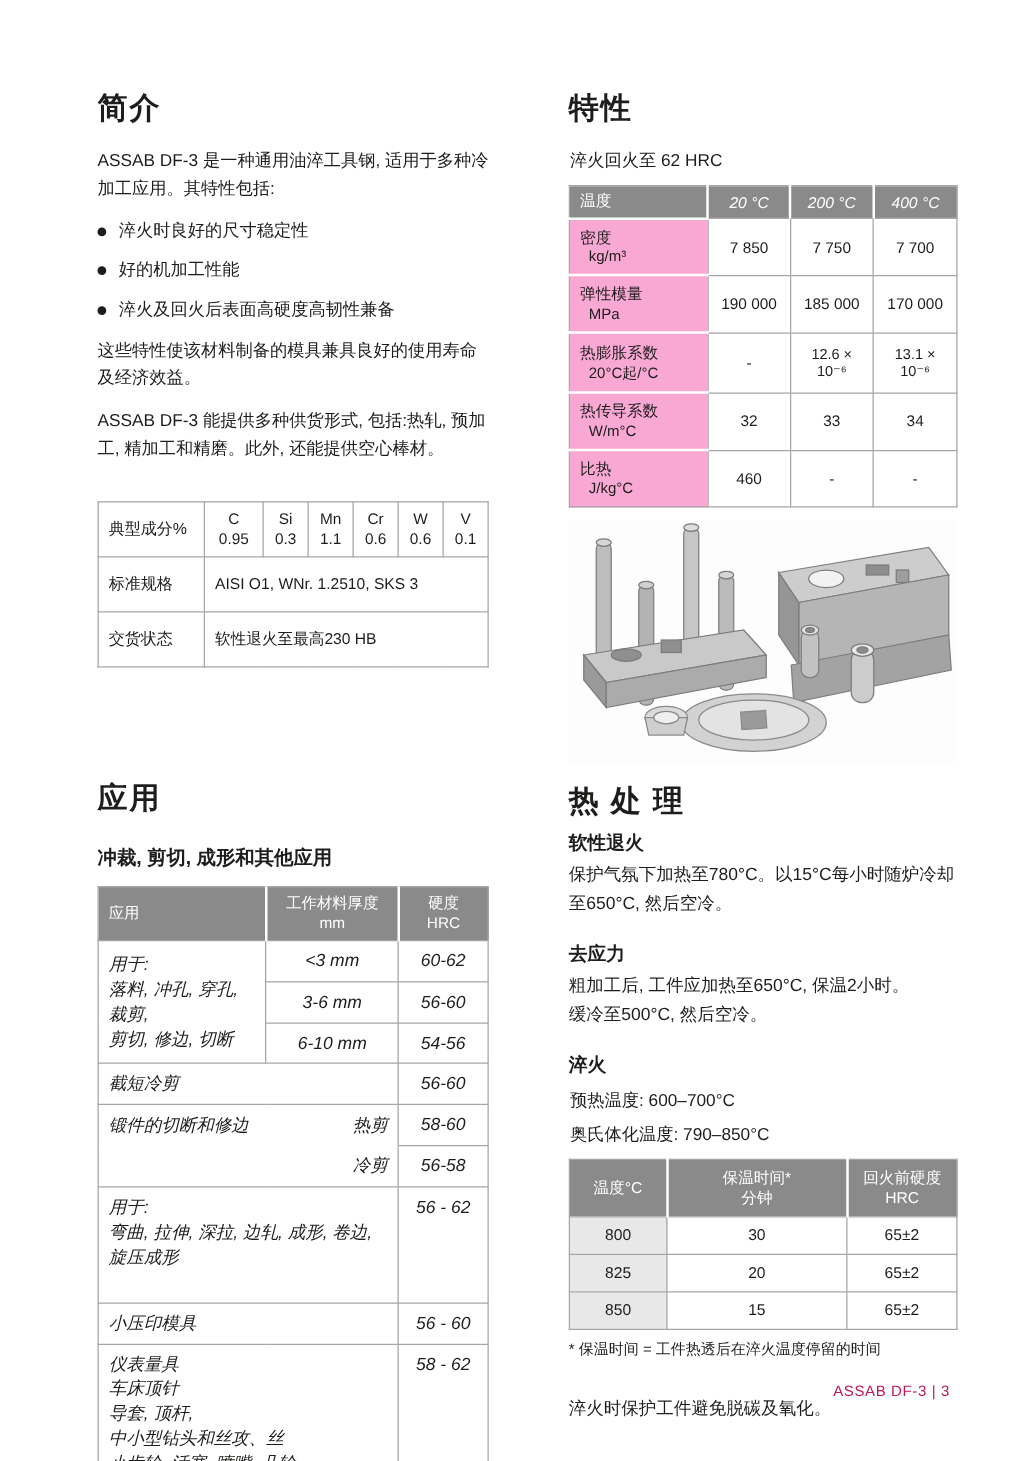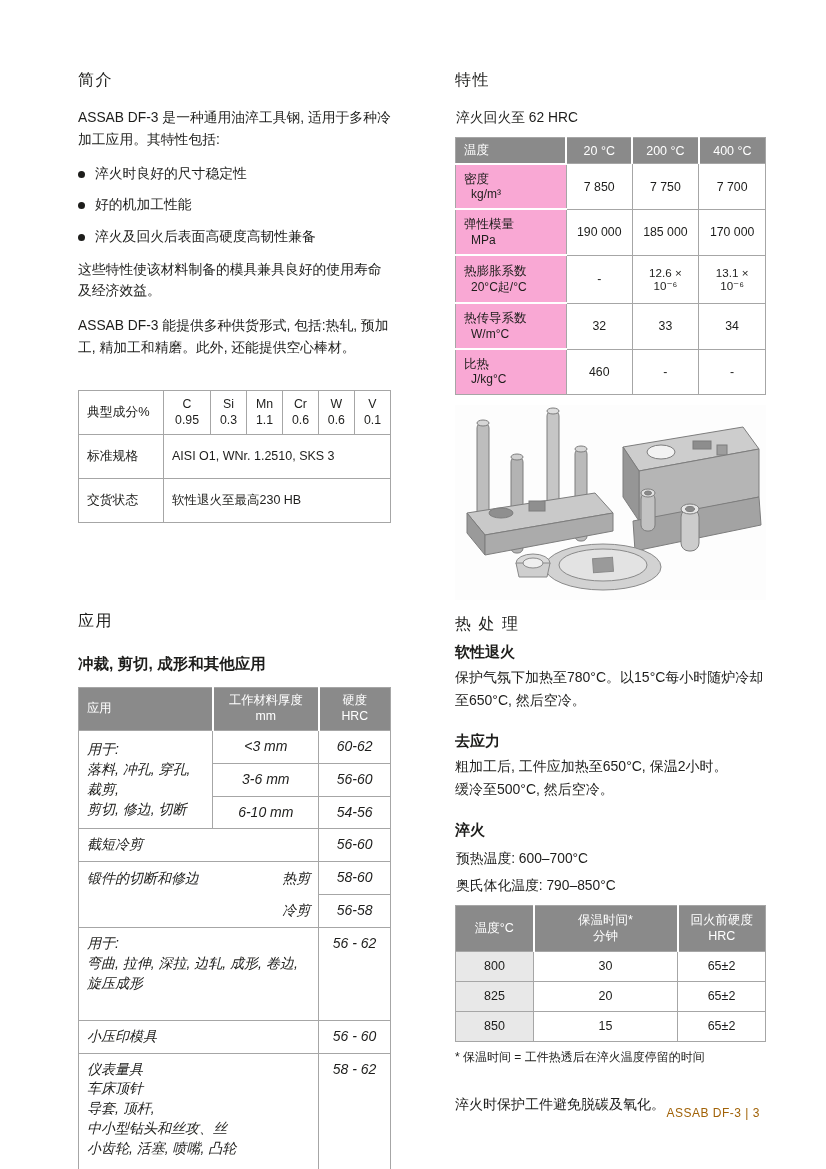--- a/index.html
+++ b/index.html
@@ -2,21 +2,21 @@
 <html><head>
 <meta charset="utf-8">
 <style>
   * { box-sizing: border-box; }
   html,body { margin:0; padding:0; background:#ffffff; }
   body { font-family:"Liberation Sans","DejaVu Sans",sans-serif; color:#1d1d1b; }
   .page { position:relative; width:826px; height:1169px; background:#ffffff; overflow:hidden; }
   .col-left  { position:absolute; left:78px;  top:70px; width:313px; }
   .col-right { position:absolute; left:455px; top:70px; width:311px; }
 
-  .h1 { font-size:16px; font-weight:normal; letter-spacing:1.5px; margin:0 0 16px 0; }
+  .h1 { font-size:24px; font-weight:bold; letter-spacing:1.5px; margin:0 0 16px 0; }
   .h3 { font-size:15px; font-weight:bold; margin:0 0 4px 0; }
   .body-text { font-size:13.8px; line-height:1.58; margin:0 0 13px 0; }
   .ml { white-space:pre-line; }
 
   .bullet { display:flex; align-items:flex-start; gap:10px; font-size:13.8px; line-height:1.5; margin:0 0 11px 0; }
   .bullet .dot { flex:0 0 auto; width:7px; height:7px; border-radius:50%; background:#1d1d1b; margin-top:7px; }
 
   table { border-collapse:collapse; width:100%; font-size:12.5px; color:#1d1d1b; }
   td, th { border:1px solid #a6a6a6; padding:4px 8px; vertical-align:middle; }
   th { background:#8a8a8a; color:#ffffff; font-weight:normal; text-align:center; line-height:1.3; }
@@ -25,21 +25,21 @@
   .ctr { text-align:center; }
   .top { vertical-align:top; }
   .nbt { border-top-style:hidden; }
 
   
   .comp-table td { height:44px; }
   .comp-table .lbl { width:85px; font-size:12.8px; }
   .comp-table .el { text-align:center; line-height:1.35; font-size:12.3px; padding:4px 2px; }
 
   
-  .phys-table th.vh { width:80px; }
+  .phys-table th.vh { width:80px;font-style:italic; }
   .phys-table .gray-label { background:#f9a8d4; width:136px; padding:6px 8px; line-height:1.3;margin-top:46px; }
   .phys-table .wt { border-top:2px solid #ffffff; }
   .phys-table .unit { padding-left:7px; font-size:12px; }
   .phys-table .val { text-align:center; font-size:12.3px; }
   .phys-table tr.r { height:42px; }
 
   
   .app-table .c1 { width:135px; }
   .app-table .c2 { width:106px; }
   .app-table .c3 { width:72px; }
@@ -52,21 +52,21 @@
 
   
   .quench-table th { padding:6px 8px; }
   .quench-table td { text-align:center; height:30px; font-size:12.5px; }
   .quench-table .gray-col { background:#e8e8e8; width:78px; }
   .quench-table .c2q { width:144px; }
 
   .note-line { font-size:13.8px; line-height:1.55; margin:1px; }
   .footnote { font-size:12px; margin-top:7px; color:#1d1d1b; }
   .final-note { font-size:14px; margin-top:30px; }
-  .footer { position:absolute; right:66px; top:1106px; font-size:12px; color:#a16207; letter-spacing:0.5px; }
+  .footer { position:absolute; right:66px; top:1106px; font-size:12px; color:#be185d; letter-spacing:0.5px; }
 
   .photo-box { margin-top:10px; width:311px; height:195px; }
   .heat-sub { margin-top:20px; }
   .quench-lines { margin-top:8px; }
 </style>
 </head>
 <body>
 
 <div class="page">
 

